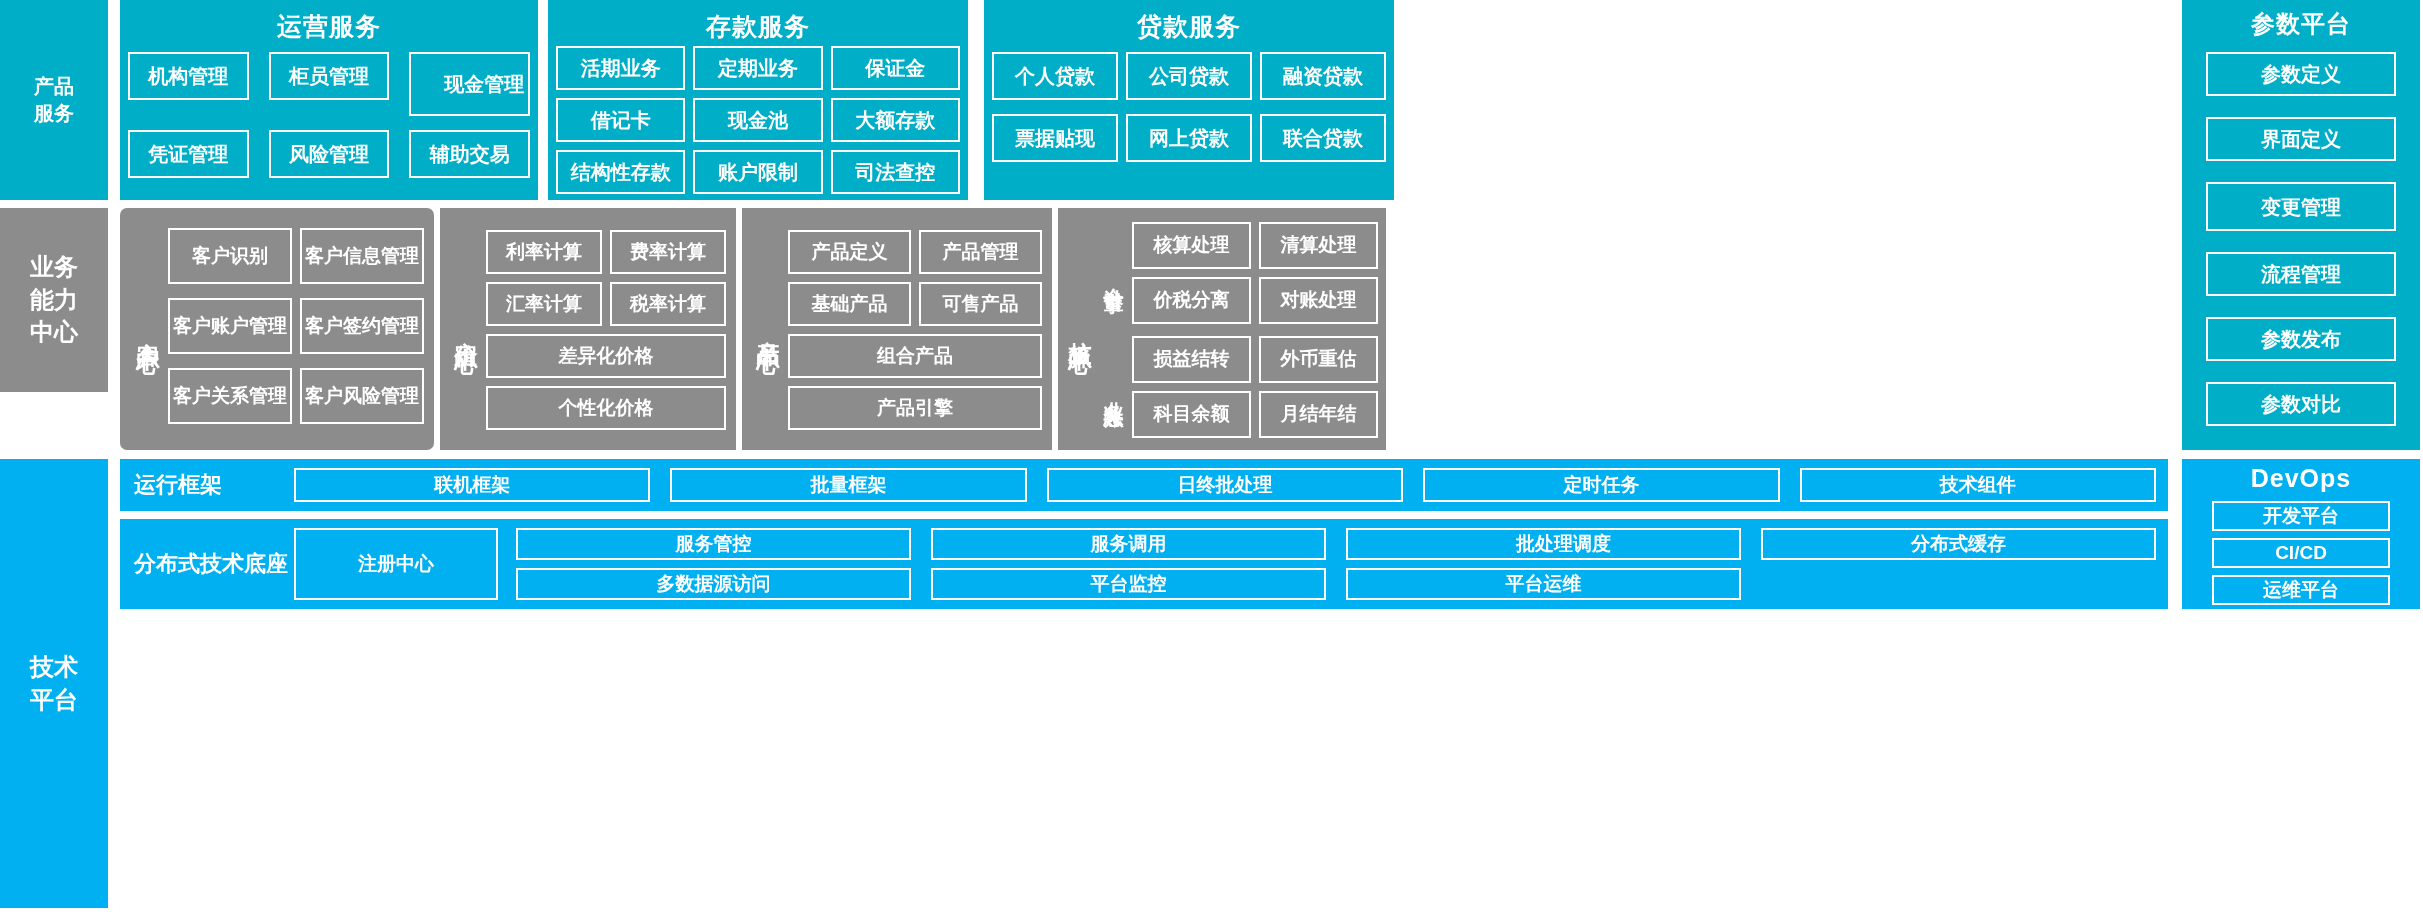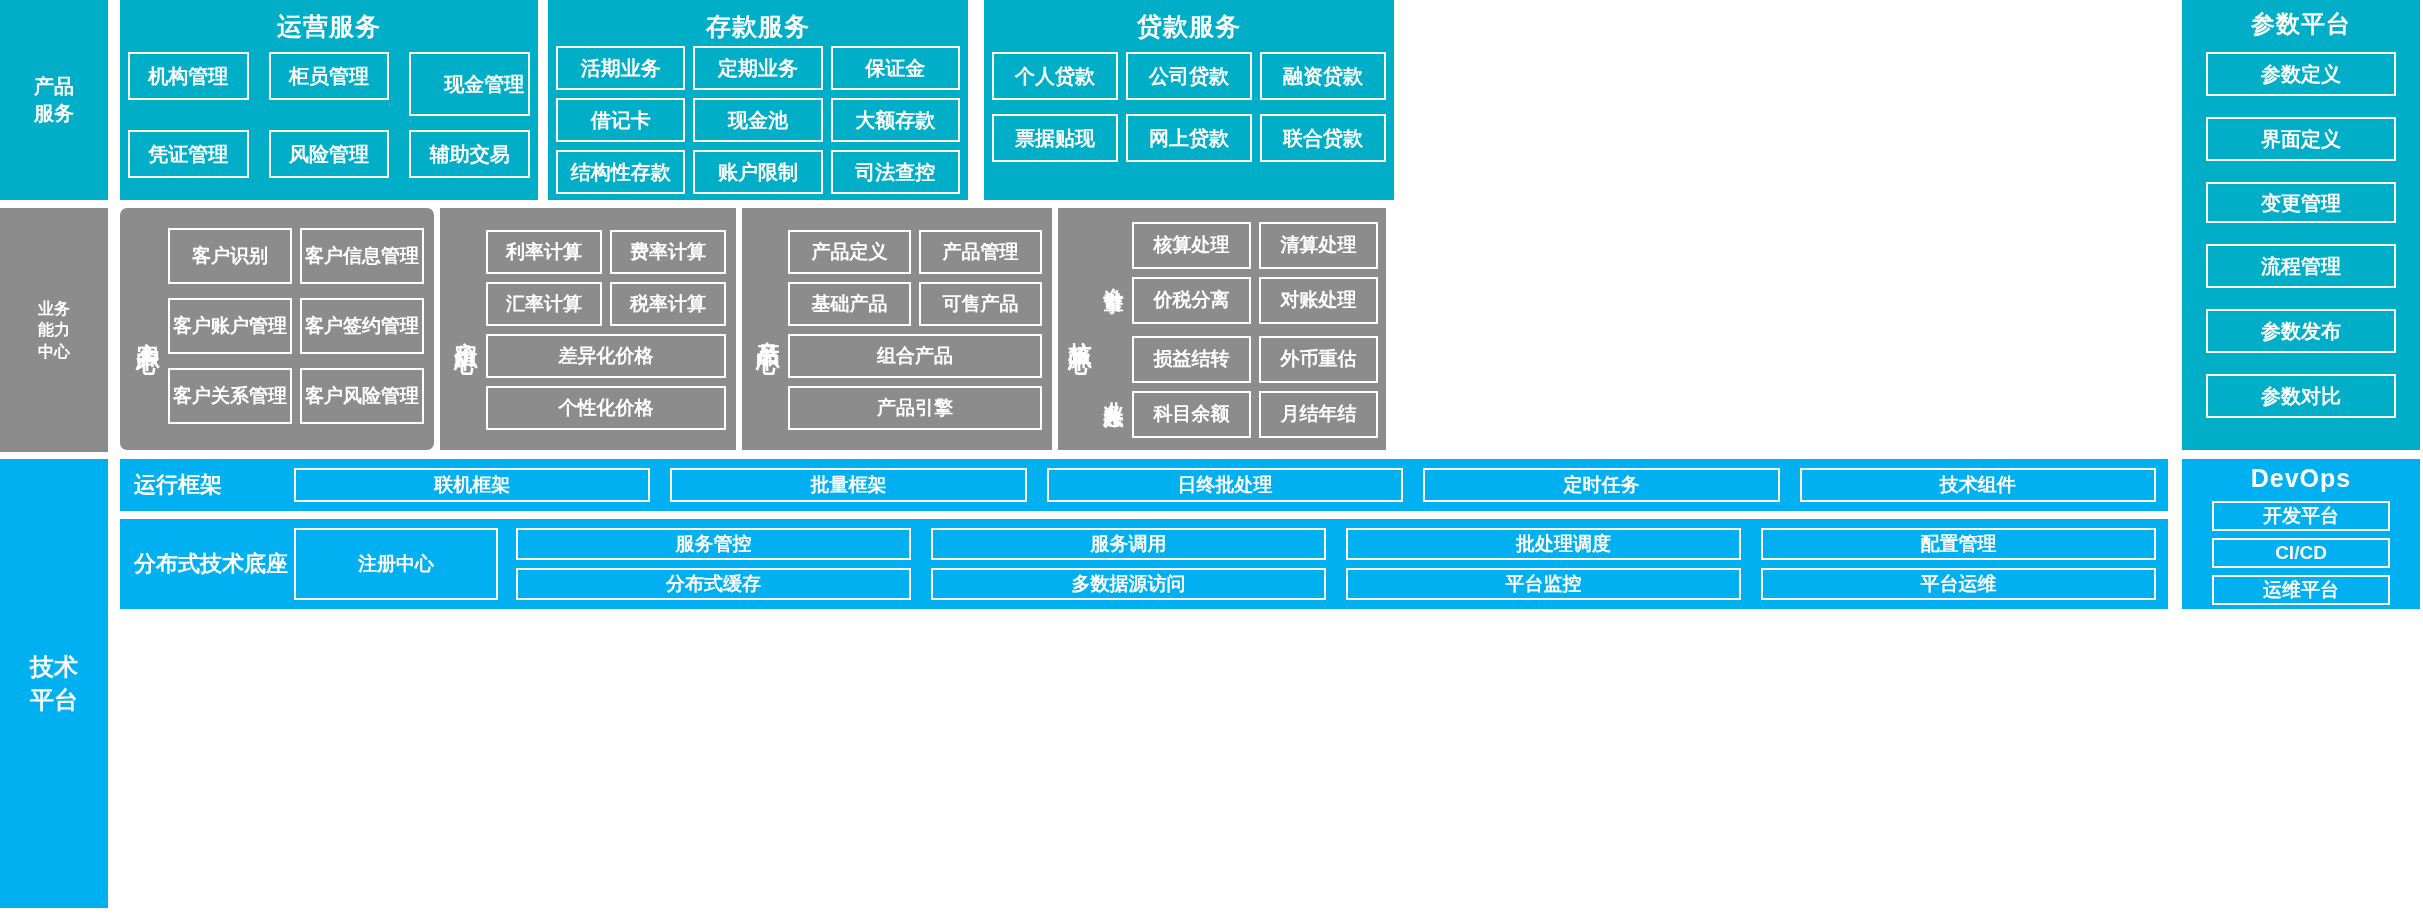--- a/index.html
+++ b/index.html
@@ -107,28 +107,28 @@
       <div class="box" style="height:48px;">网上贷款</div>
       <div class="box" style="height:48px;">联合贷款</div>
     </div>
   </div>
 
   <div class="panel cyan" style="left:2182px;top:0;width:238px;height:450px;">
     <div class="panel-title" style="font-size:24px;top:8px;">参数平台</div>
     <div class="grid" style="left:24px;top:52px;width:190px;grid-template-columns:1fr;gap:21px;">
       <div class="box" style="height:44px;">参数定义</div>
       <div class="box" style="height:44px;">界面定义</div>
-      <div class="box" style="height:41px;">变更管理</div>
+      <div class="box" style="height:49px;">变更管理</div>
       <div class="box" style="height:44px;">流程管理</div>
       <div class="box" style="height:44px;">参数发布</div>
       <div class="box" style="height:44px;">参数对比</div>
     </div>
   </div>
 
-  <div class="panel gray side-label" style="left:0;top:208px;width:108px;height:244px;font-size:16px;">
+  <div class="panel gray side-label" style="left:0;top:208px;width:108px;height:184px;font-size:24px;">
     <div>
       <div>业务</div>
       <div>能力</div>
       <div>中心</div>
     </div>
   </div>
 
   <div class="panel gray" style="left:120px;top:208px;width:314px;height:242px;border-radius:7px;">
     <div class="vlabel" style="position:absolute;left:8px;top:0;width:40px;height:242px;">客户中心</div>
     <div class="grid" style="left:48px;top:20px;width:256px;grid-template-columns:repeat(2,1fr);gap:14px 8px;">
@@ -201,21 +201,20 @@
     </div>
   </div>
 
   <div class="panel blue" style="left:120px;top:519px;width:2048px;height:90px;">
     <div class="row-label" style="left:14px;top:0;height:90px;">分布式技术底座</div>
     <div class="box small" style="position:absolute;left:174px;top:9px;width:204px;height:72px;">注册中心</div>
     <div class="grid" style="left:396px;top:9px;width:1640px;grid-template-columns:repeat(4,1fr);gap:8px 20px;">
       <div class="box small" style="height:32px;">服务管控</div>
       <div class="box small" style="height:32px;">服务调用</div>
       <div class="box small" style="height:32px;padding-left:40px;">批处理调度</div>
-      <div class="box small" style="height:32px;">配置管理</div>
       <div class="box small" style="height:32px;">分布式缓存</div>
       <div class="box small" style="height:32px;">多数据源访问</div>
       <div class="box small" style="height:32px;">平台监控</div>
       <div class="box small" style="height:32px;">平台运维</div>
     </div>
   </div>
 
   <div class="panel blue" style="left:2182px;top:459px;width:238px;height:150px;">
     <div class="panel-title" style="font-size:25px;top:5px;">DevOps</div>
     <div class="grid" style="left:30px;top:42px;width:178px;grid-template-columns:1fr;gap:7px;">

